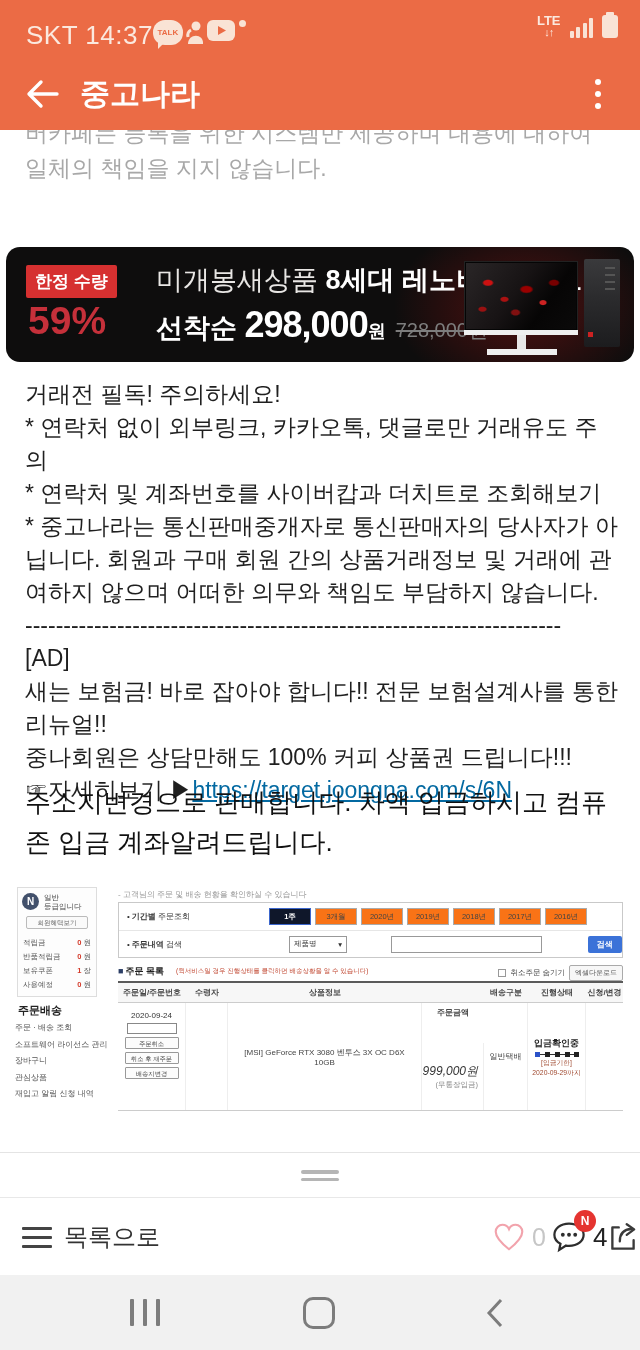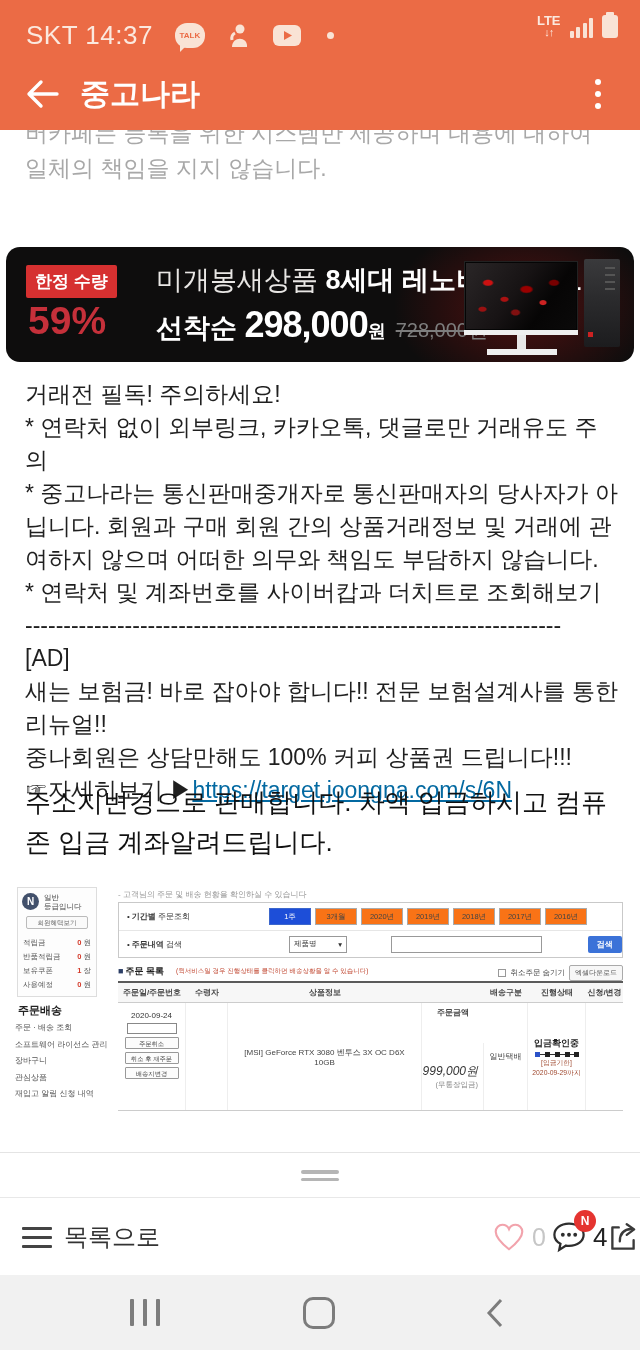--- a/index.html
+++ b/index.html
@@ -3,21 +3,21 @@
 <meta charset="utf-8">
 <style>
   * { margin:0; padding:0; box-sizing:border-box; }
   html,body { background:#777; }
   body { font-family:"Liberation Sans", sans-serif; }
   .screen { position:relative; width:640px; height:1350px; background:#ffffff; overflow:hidden; margin:0 auto; }
 
   
   .topbar { position:absolute; left:0; top:0; width:640px; height:130px; background:#EB6B45; z-index:5; }
   .statusbar { position:absolute; left:0; top:0; width:100%; height:58px; color:#FBE9DF; }
-  .status-left { position:absolute; left:26px; top:20px; display:flex; align-items:center; gap:22px; }
+  .status-left { position:absolute; left:26px; top:20px; display:flex; align-items:flex-start; gap:0; }
   .carrier-time { font-size:26px; letter-spacing:0.5px; color:#FBE9DF; }
   .icon-talk { position:relative; width:30px; height:25px; background:#F9E3D5; border-radius:12px; display:flex; align-items:center; justify-content:center; }
   .icon-talk::after { content:""; position:absolute; left:5px; bottom:-4px; border:5px solid transparent; border-top-color:#F9E3D5; border-left-color:#F9E3D5; }
   .icon-talk span { font-size:8px; font-weight:bold; color:#EB6B45; }
   .icon-dot { width:7px; height:7px; border-radius:50%; background:#F9E3D5; margin-left:4px; }
   .status-right { position:absolute; right:22px; top:14px; display:flex; align-items:flex-end; gap:9px; }
   .lte { text-align:center; line-height:1; color:#FBE9DF; }
   .lte .t { font-size:13px; font-weight:bold; }
   .lte .a { font-size:11px; letter-spacing:-1px; }
   .sigbars { display:flex; align-items:flex-end; gap:2.5px; height:22px; }
@@ -87,21 +87,21 @@
   .side-menu { position:absolute; left:0; top:135px; width:95px; font-size:8px; line-height:16.5px; color:#555; }
   .os-intro { position:absolute; left:103px; top:4px; font-size:8px; color:#999; }
   .search-box { position:absolute; left:103px; top:17px; width:505px; height:56px; border:1px solid #c9c9c9; }
   .sb-row { display:flex; align-items:center; height:27px; }
   .sb-row + .sb-row { border-top:1px solid #e6e6e6;gap:40px; }
   .sb-label { width:150px; padding-left:8px; font-size:8px; color:#333; }
   .sb-label b { font-weight:bold; }
   .sb-label .bullet { color:#333; margin-right:2px; }
   .period-btns { display:flex; gap:4px; }
   .pbtn { min-width:42px; height:17px; border:1px solid #aaa; background:#f97316; font-size:7.5px; color:#444; text-align:center; line-height:16px; padding:0 3px; }
-  .pbtn.active { background:#1d4ed8; border-color:#3B66CC; color:#fff; font-weight:normal; }
+  .pbtn.active { background:#0f172a; border-color:#3B66CC; color:#fff; font-weight:bold; }
   .sb-select { width:66px; height:17px; border:1px solid #999; font-size:7.5px; color:#333; display:flex; align-items:center; justify-content:space-between; padding:0 4px; background:#fff; }
   .sb-input { width:175px; height:17px; border:1px solid #999; background:#fff; margin-left:4px; }
   .sb-search { width:40px; height:17px; background:#3B72D8; color:#fff; font-size:8px; font-weight:bold; text-align:center; line-height:17px; margin-left:6px; border-radius:2px; }
   .list-head { position:absolute; left:103px; top:80px; width:505px; height:14px; font-size:9px; }
   .list-title { position:absolute; left:0; top:0; font-weight:bold; color:#222; }
   .list-title .sq { color:#2c3e66; margin-right:2px; }
   .list-sub { position:absolute; left:58px; top:2px; font-size:6.5px; color:#c0452f; }
   .list-right { position:absolute; right:0; top:0; display:flex; align-items:center; gap:4px; }
   .cb { width:8px; height:8px; border:1px solid #999; background:#fff; }
   .hide-label { font-size:7.5px; color:#444; }
@@ -225,22 +225,22 @@
           <div class="neck"></div>
           <div class="base"></div>
         </div>
       <div class="tower"></div>
     </div>
   </div>
 
   <div class="post-body">
     <p>거래전 필독! 주의하세요!</p>
     <p>* 연락처 없이 외부링크, 카카오톡, 댓글로만 거래유도 주의</p>
+    <p>* 연락처 및 계좌번호를 사이버캅과 더치트로 조회해보기</p>
     <p>* 중고나라는 통신판매중개자로 통신판매자의 당사자가 아닙니다. 회원과 구매 회원 간의 상품거래정보 및 거래에 관여하지 않으며 어떠한 의무와 책임도 부담하지 않습니다.</p>
-    <p>* 연락처 및 계좌번호를 사이버캅과 더치트로 조회해보기</p>
     <p class="dashes">----------------------------------------------------------------------</p>
     <p>[AD]</p>
     <p>새는 보험금! 바로 잡아야 합니다!! 전문 보험설계사를 통한 리뉴얼!!</p>
     <p>중나회원은 상담만해도 100% 커피 상품권 드립니다!!!</p>
     <p class="link-line"><span>☞자세히보기 ▶</span><a href="#">https://target.joongna.com/s/6N</a></p>
   </div>
 
   <p class="seller-text">주소지변경으로 판매합니다. 차액 입금하시고 컴퓨존 입금 계좌알려드립니다.</p>
 
   <div class="order-shot">

